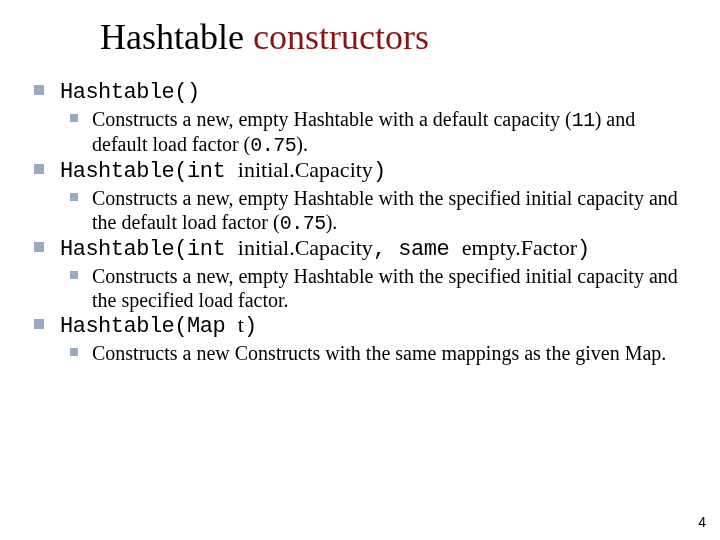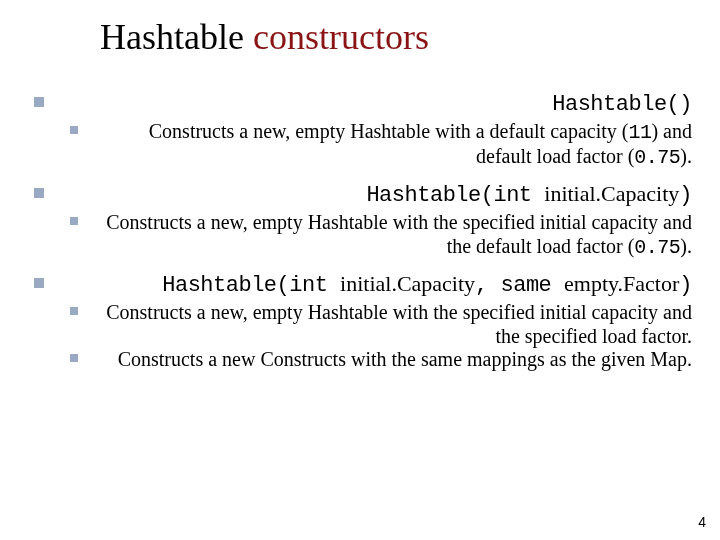--- a/index.html
+++ b/index.html
@@ -10,42 +10,40 @@
     background: #ffffff;
     font-family: "Times New Roman", Times, serif;
     color: #000;
     position: relative;
   }
   .slide {
     width: 720px;
     height: 540px;
     position: relative;
     box-sizing: border-box;
-    text-align: right;
   }
   .title {
     position: absolute;
     top: 18px;
     left: 100px;
     font-size: 36px;
     line-height: 1.1;
     font-weight: normal;
   }
   .title .word1 { color: #000; }
   .title .word2 { color: #8a1414; }
   .body {
     position: absolute;
     top: 78px;
     left: 34px;
     right: 28px;
     font-size: 22px;
     line-height: 1.18;
   }
   .lvl1 {
-    margin-top: 12px;
     margin-bottom: 2px;
     padding-left: 26px;
     position: relative;
   }
   .lvl1 .bullet {
     position: absolute;
     left: 0;
     top: 7px;
     width: 10px;
     height: 10px;
@@ -107,20 +105,24 @@
 
     <div class="lvl1">
       <span class="bullet"></span>
       <span class="mono">Hashtable(int </span><span class="italic">initial.Capacity</span><span class="mono">, same </span><span class="italic">empty.Factor</span><span class="mono">)</span>
     </div>
     <div class="lvl2">
       <span class="bullet"></span>
       <span>Constructs a new, empty Hashtable with the specified initial capacity and the specified load factor.</span>
     </div>
 
+    <div class="lvl1">
+      <span class="bullet"></span>
+      <span class="mono">Hashtable(Map </span><span class="italic">t</span><span class="mono">)</span>
+    </div>
     <div class="lvl2">
       <span class="bullet"></span>
       <span>Constructs a new Constructs with the same mappings as the given Map.</span>
     </div>
 
   </div>
 
   <div class="pagenum">4</div>
 </div>
 

